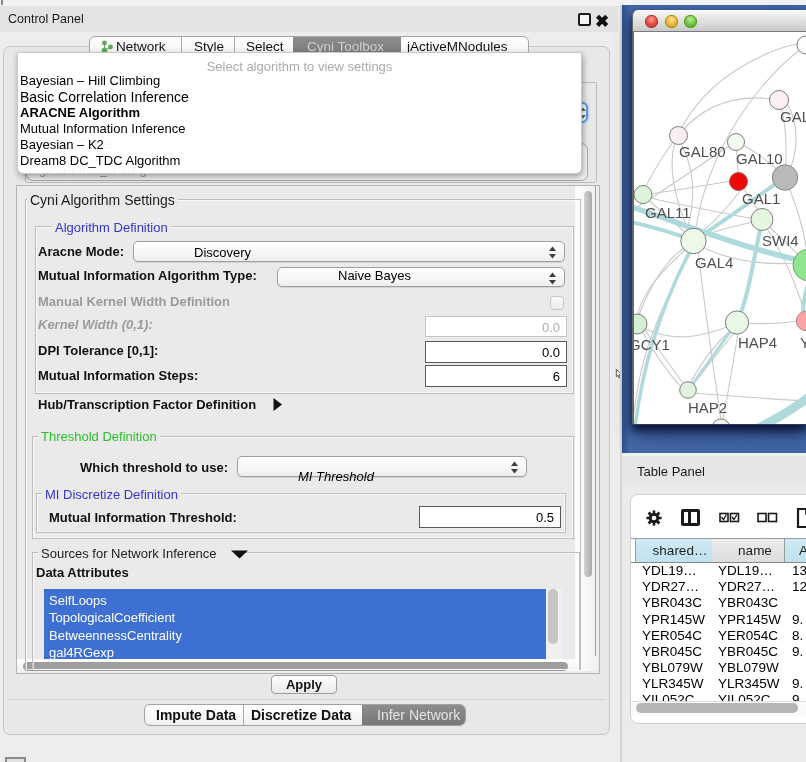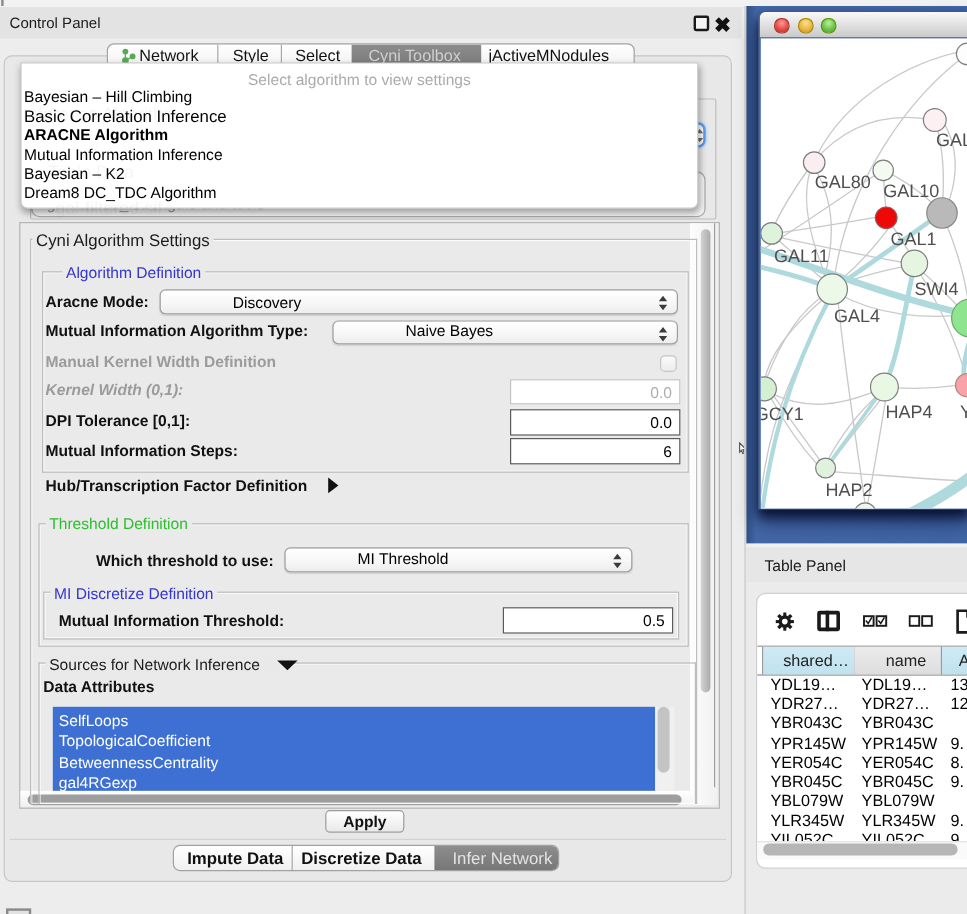--- a/index.html
+++ b/index.html
@@ -130,21 +130,21 @@
     <div class="abs" style="left:38px;top:397px;font-size:13px;font-weight:bold;color:#111;">Hub/Transcription Factor Definition</div>
     <svg class="abs" style="left:272px;top:397px;" width="11" height="15">
         <path d="M1.5 1 L10 7.5 L1.5 14 Z" fill="#111"></path>
       </svg>
 
     <div class="gbox" style="left:32px;top:436px;width:540px;height:101px;"></div>
     <div class="gtitle" style="left:38px;top:429px;color:#2dbe2d;background:#eaeaea;">Threshold Definition</div>
 
     <div class="abs lbl" style="left:80px;top:460px;">Which threshold to use:</div>
     <div class="combo" style="left:237px;top:456px;width:288px;height:19px;">
-      <div class="ct" style="top:1px;">MI Threshold</div>
+      <div class="ct" style="top:12px;font-style:italic;">MI Threshold</div>
       <svg class="carr" width="9" height="15">
           <path d="M4.5 1.5 L8 6 L1 6 Z" fill="#3c3c3c"></path>
           <path d="M4.5 13.5 L8 9 L1 9 Z" fill="#3c3c3c"></path>
         </svg>
     </div>
 
     <div class="gbox" style="left:36px;top:493px;width:528px;height:38px;"></div>
     <div class="gtitle" style="left:42px;top:487px;color:#3535cf;background:#eaeaea;">MI Discretize Definition</div>
 
     <div class="abs lbl" style="left:49px;top:510px;">Mutual Information Threshold:</div>

